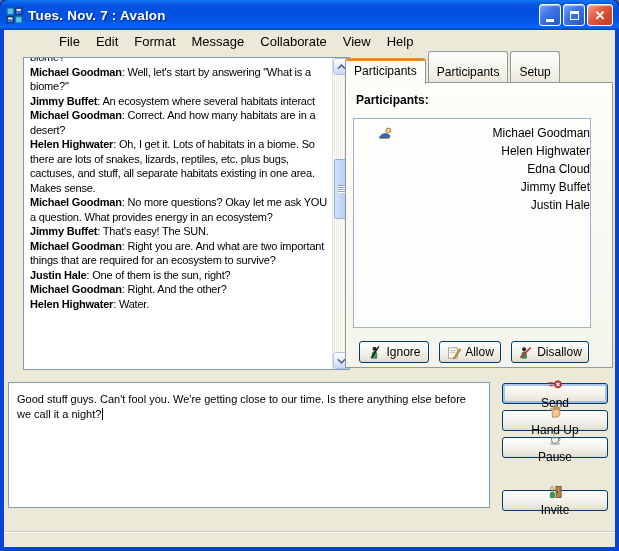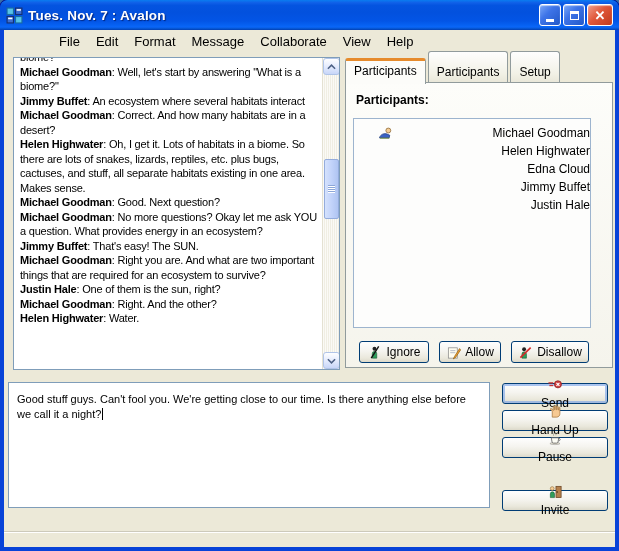--- a/index.html
+++ b/index.html
@@ -49,21 +49,21 @@
     position:absolute; left:4px; right:4px; top:30px; bottom:4px;
     background:#ECE9D8;
   }
 
   
   .menubar { position:absolute; left:0; top:0; right:0; height:22px; display:flex; align-items:center; padding-left:3px;margin-left:44px; }
   .menu-item { font-size:13px; color:#000; padding:2px 8px; cursor:default; }
 
   
   .transcript {
-    position:absolute; left:9px; top:27px; width:327px; height:313px;
+    position:absolute; left:19px; top:27px; width:327px; height:313px;
     background:#fff; border:1px solid #7F9DB9; overflow:hidden;
   }
   .transcript-text {
     position:absolute; left:0; top:0; right:17px; bottom:0;
     padding:0 3px 0 6px; overflow:hidden;
     font-size:11px; line-height:14.5px; letter-spacing:-0.2px; color:#000;
   }
   .transcript-inner { margin-top:-8px; }
   .msg { }
   .msg .author { font-weight:bold; }
@@ -206,21 +206,20 @@
           <div class="msg clipped">biome?</div>
 
             <div class="msg"><span class="author">Michael Goodman</span><span class="body">Well, let's start by answering "What is a biome?"</span></div>
 
             <div class="msg"><span class="author">Jimmy Buffet</span><span class="body">An ecosystem where several habitats interact</span></div>
 
             <div class="msg"><span class="author">Michael Goodman</span><span class="body">Correct. And how many habitats are in a desert?</span></div>
 
             <div class="msg"><span class="author">Helen Highwater</span><span class="body">Oh, I get it. Lots of habitats in a biome. So there are lots of snakes, lizards, reptiles, etc. plus bugs, cactuses, and stuff, all separate habitats existing in one area. Makes sense.</span></div>
 
-            <div class="msg"><span class="author">Michael Goodman</span><span class="body">Good. Next question?</span></div>
 
             <div class="msg"><span class="author">Michael Goodman</span><span class="body">No more questions? Okay let me ask YOU a question. What provides energy in an ecosystem?</span></div>
 
             <div class="msg"><span class="author">Jimmy Buffet</span><span class="body">That's easy! The SUN.</span></div>
 
             <div class="msg"><span class="author">Michael Goodman</span><span class="body">Right you are. And what are two important things that are required for an ecosystem to survive?</span></div>
 
             <div class="msg"><span class="author">Justin Hale</span><span class="body">One of them is the sun, right?</span></div>
 
             <div class="msg"><span class="author">Michael Goodman</span><span class="body">Right. And the other?</span></div>

